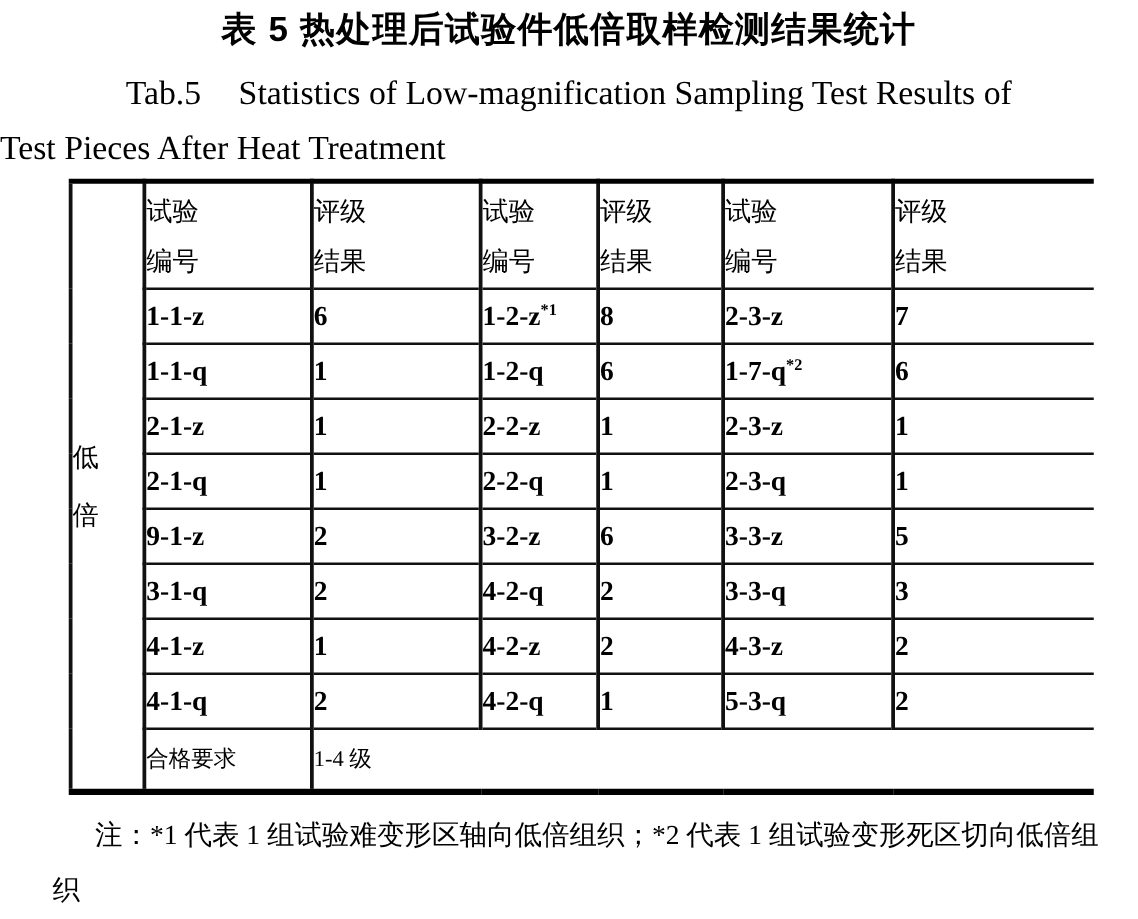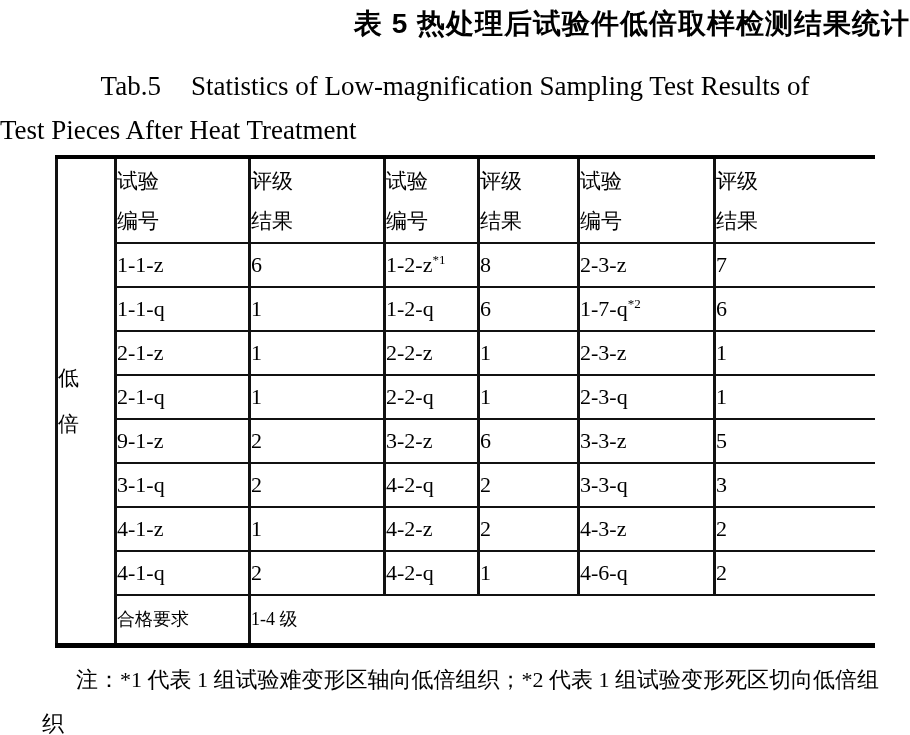--- a/index.html
+++ b/index.html
@@ -9,29 +9,29 @@
     color: #000000;
   }
   body {
     width: 910px;
     height: 735px;
     overflow: hidden;
     font-family: "Liberation Serif", serif;
   }
   .caption-zh {
     padding-top: 8px;
-    text-align: right;
+    text-align: center;
     font-family: "Liberation Sans", sans-serif;
     font-weight: bold;
     font-size: 28px;
     line-height: 32px;
     letter-spacing: 1px;
   }
   .caption-en-line1 {
-    margin-top: 28px;
+    margin-top: 16px;
     text-align: center;
     font-size: 27px;
     line-height: 36px;
   }
   .caption-en-line1 .tab-label { margin-right: 30px; }
   .caption-en-line2 {
     margin-top: 8px;
     font-size: 27px;
     line-height: 36px;
   }
@@ -55,21 +55,21 @@
   table.results td:last-child { border-right: none; }
   td.group-cell {
     border-left: none;
     font-size: 23px;
     line-height: 46px;
   }
   tr.header-row { height: 86px; }
   tr.header-row td { font-size: 21px; }
   .hdr-line { line-height: 40px; }
   tr.data-row { height: 44px; }
-  tr.data-row td { font-size: 22px; }
+  tr.data-row td { font-size: 22px; font-weight: bold; }
   tr.data-row sup {
     font-size: 13px;
     vertical-align: super;
     line-height: 0;
   }
   tr.qual-row { height: 50px; }
   tr.qual-row td { font-size: 18px; }
   td.qual-value { font-size: 22px; margin-top: 20px; }
   .note {
     margin: 10px 18px 0 42px;
@@ -183,21 +183,21 @@
     <td><span class="cid">4-2-z</span><sup></sup></td>
     <td>2</td>
     <td><span class="cid">4-3-z</span><sup></sup></td>
     <td>2</td>
   </tr>
       <tr class="data-row">
     <td><span class="cid">4-1-q</span><sup></sup></td>
     <td>2</td>
     <td><span class="cid">4-2-q</span><sup></sup></td>
     <td>1</td>
-    <td><span class="cid">4-6-q</span><sup></sup></td>
+    <td><span class="cid">5-3-q</span><sup></sup></td>
     <td>2</td>
   </tr>
       <tr class="qual-row">
       <td>合格要求</td>
       <td class="qual-value" colspan="5">1-4 级</td>
     </tr>
   </tbody>
 </table>
 
 <div class="note">注：*1 代表 1 组试验难变形区轴向低倍组织；*2 代表 1 组试验变形死区切向低倍组织</div>

